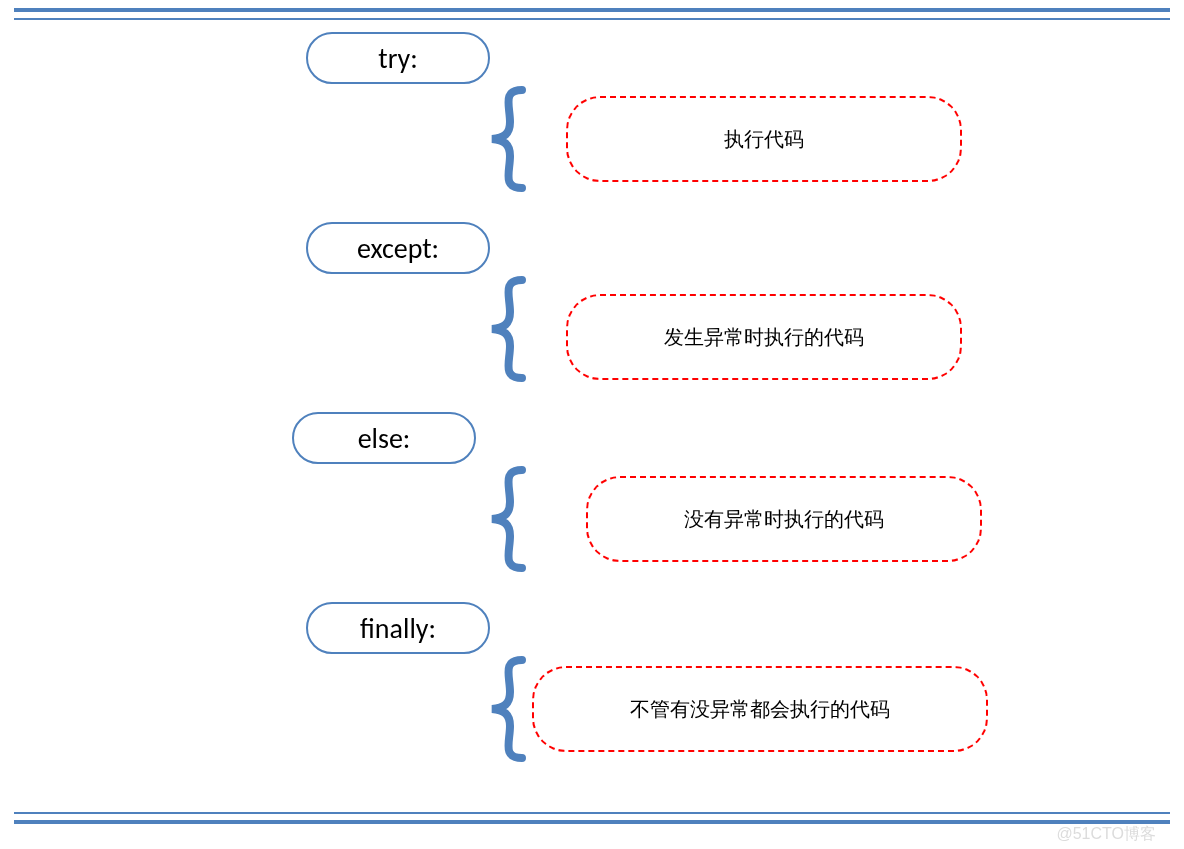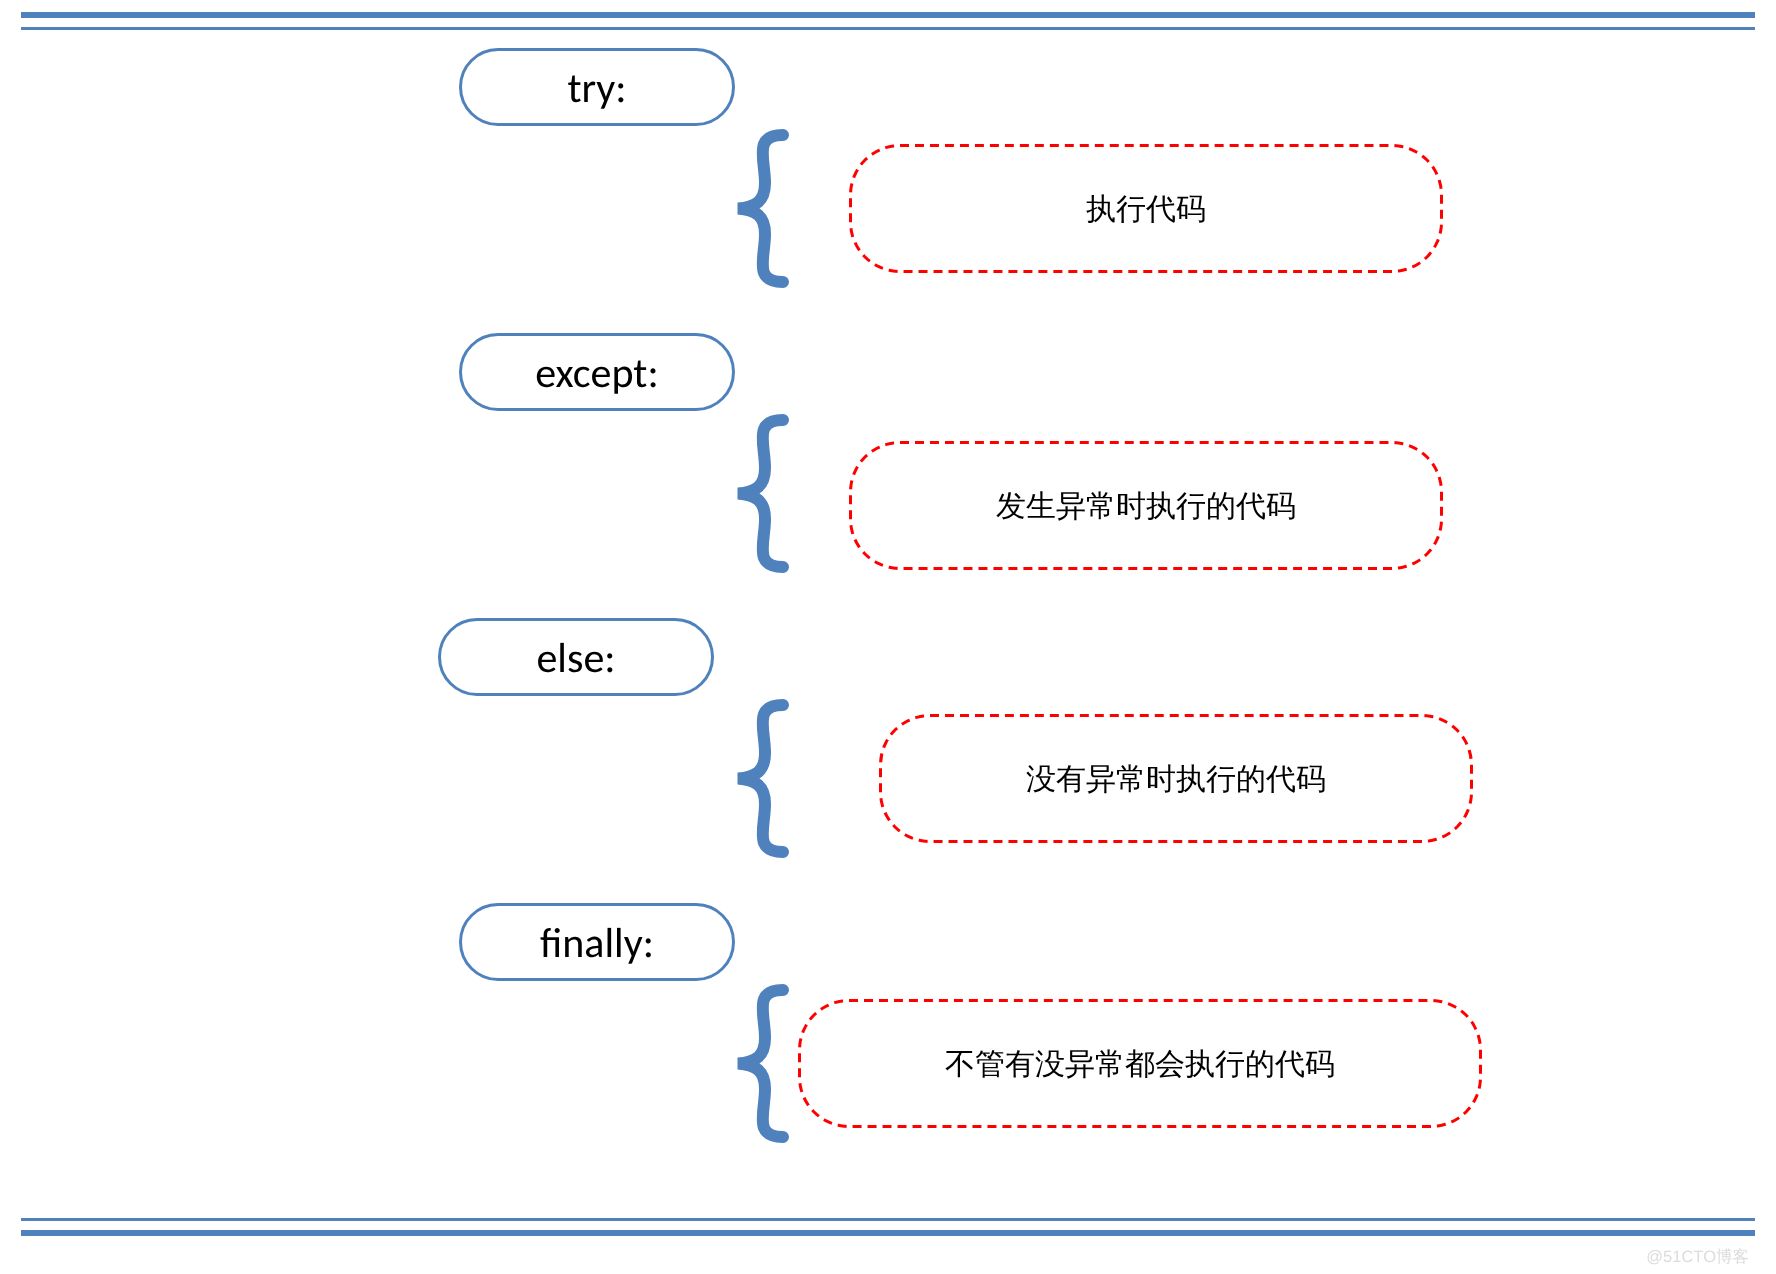--- a/index.html
+++ b/index.html
@@ -47,23 +47,23 @@
     font-size: 20px;
     color: #000;
   }
   .brace {
     position: absolute;
     width: 48px;
     color: #4f81bd;
   }
   .watermark {
     position: absolute;
-    right: 18px;
+    right: 28px;
     bottom: 4px;
-    font-size: 11px;
+    font-size: 16px;
     color: #dcdcdc;
     font-family: Arial, sans-serif;
     margin-top: 24px;
   }
 </style>
 </head>
 <body>
 
 <div class="hr-top" style="top:8px"></div>
 <div class="hr-thin" style="top:18px"></div>

